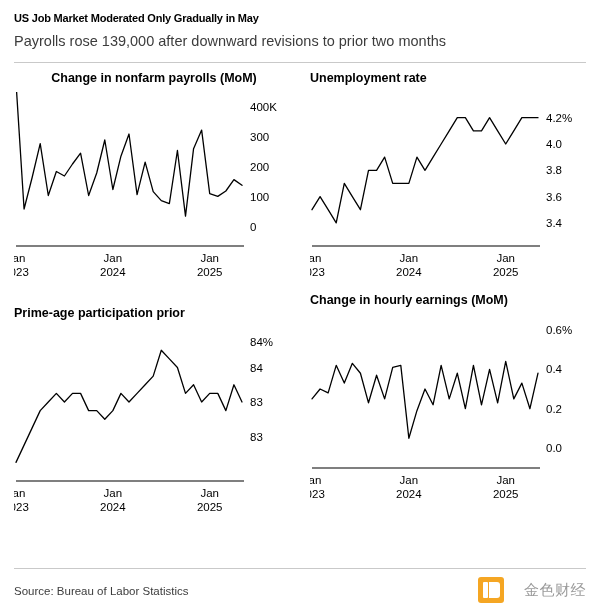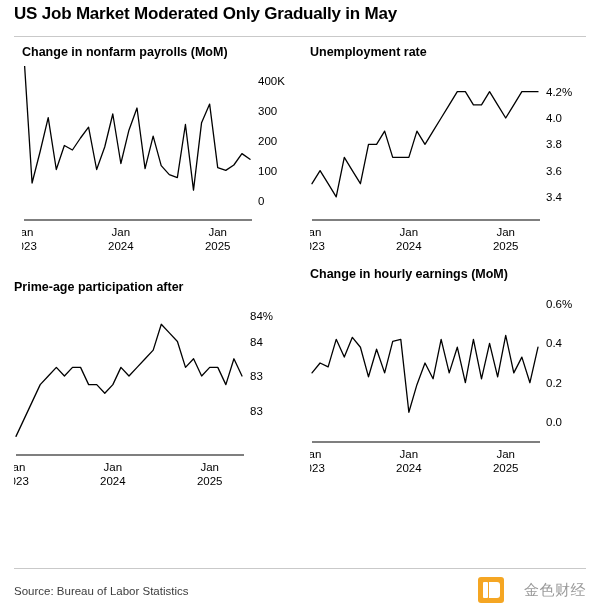--- a/index.html
+++ b/index.html
@@ -16,24 +16,24 @@
     overflow: hidden;
   }
   .page {
     width: 600px;
     height: 611px;
     position: relative;
     box-sizing: border-box;
     padding: 0 14px;
   }
   .headline {
-    font-size: 17px;
+    font-size: 11px;
     font-weight: bold;
     letter-spacing: -0.2px;
-    padding-top: 4px;
+    padding-top: 12px;
     line-height: 1.2;
     color: #000;
   }
   .subhead {
     font-size: 14.5px;
     font-weight: normal;
     color: #3c3c3c;
     padding-top: 7px;
     line-height: 1.25;
   }
@@ -45,21 +45,21 @@
   .grid {
     position: relative;
     width: 572px;
     height: 440px;
   }
   .panel {
     position: absolute;
     width: 280px;
     height: 215px;
   }
-  .panel.p0 { left: 8px;   top: 8px; }
+  .panel.p0 { left: 0px;   top: 8px; text-align: center; }
   .panel.p1 { left: 296px; top: 8px; }
   .panel.p2 { left: 0px;   top: 243px; }
   .panel.p3 { left: 296px; top: 230px; }
 
   .panel-title {
     font-size: 12.5px;
     font-weight: bold;
     color: #000;
     margin: 0 0 6px 0;
     line-height: 1.2;
@@ -132,20 +132,21 @@
     color: #9a9a9a;
     letter-spacing: 0.5px;
   }
 </style>
 </head>
 <body>
 
 <div class="page">
 
   <div class="headline">US Job Market Moderated Only Gradually in May</div>
+  <div class="subhead">Payrolls rose 139,000 after downward revisions to prior two months</div>
   <div class="rule"></div>
 
   <div class="grid">
 
     <div class="panel p0">
       <div class="panel-title">Change in nonfarm payrolls (MoM)</div>
       <div class="plotwrap">
         <svg class="chart" id="svg0" width="280" height="188" viewBox="0 0 280 188">
             <text x="236" y="139" class="ticklabel">0</text>
             <text x="236" y="109" class="ticklabel">100</text>
@@ -179,21 +180,21 @@
             <text x="2" y="184" class="xlabel" text-anchor="middle">2023</text>
             <text x="98.85714285714286" y="170" class="xlabel" text-anchor="middle">Jan</text>
             <text x="98.85714285714286" y="184" class="xlabel" text-anchor="middle">2024</text>
             <text x="195.71428571428572" y="170" class="xlabel" text-anchor="middle">Jan</text>
             <text x="195.71428571428572" y="184" class="xlabel" text-anchor="middle">2025</text>
           </svg>
       </div>
     </div>
 
     <div class="panel p2">
-      <div class="panel-title">Prime-age participation after</div>
+      <div class="panel-title">Prime-age participation prior</div>
       <div class="plotwrap">
         <svg class="chart" id="svg2" width="280" height="188" viewBox="0 0 280 188">
             <text x="236" y="113.49999999999969" class="ticklabel">83</text>
             <text x="236" y="78.99999999999939" class="ticklabel">83</text>
             <text x="236" y="44.50000000000031" class="ticklabel">84</text>
             <text x="236" y="18.625000000000682" class="ticklabel">84%</text>
             <line x1="2" y1="154" x2="230" y2="154" stroke="#000" stroke-width="1.2"></line>
             <path d="M2.00 135.37 L10.07 118.12 L18.14 100.88 L26.21 83.63 L34.29 75.00 L42.36 66.37 L50.43 75.00 L58.50 66.37 L66.57 66.37 L74.64 83.63 L82.71 83.63 L90.79 92.25 L98.86 83.63 L106.93 66.37 L115.00 75.00 L123.07 66.37 L131.14 57.75 L139.21 49.12 L147.29 23.25 L155.36 31.87 L163.43 40.50 L171.50 66.37 L179.57 57.75 L187.64 75.00 L195.71 66.37 L203.79 66.37 L211.86 83.63 L219.93 57.75 L228.00 75.00" fill="none" stroke="#000" stroke-width="1.3" stroke-linejoin="round" stroke-linecap="round"></path>
             <text x="2" y="170" class="xlabel" text-anchor="middle">Jan</text>
             <text x="2" y="184" class="xlabel" text-anchor="middle">2023</text>

